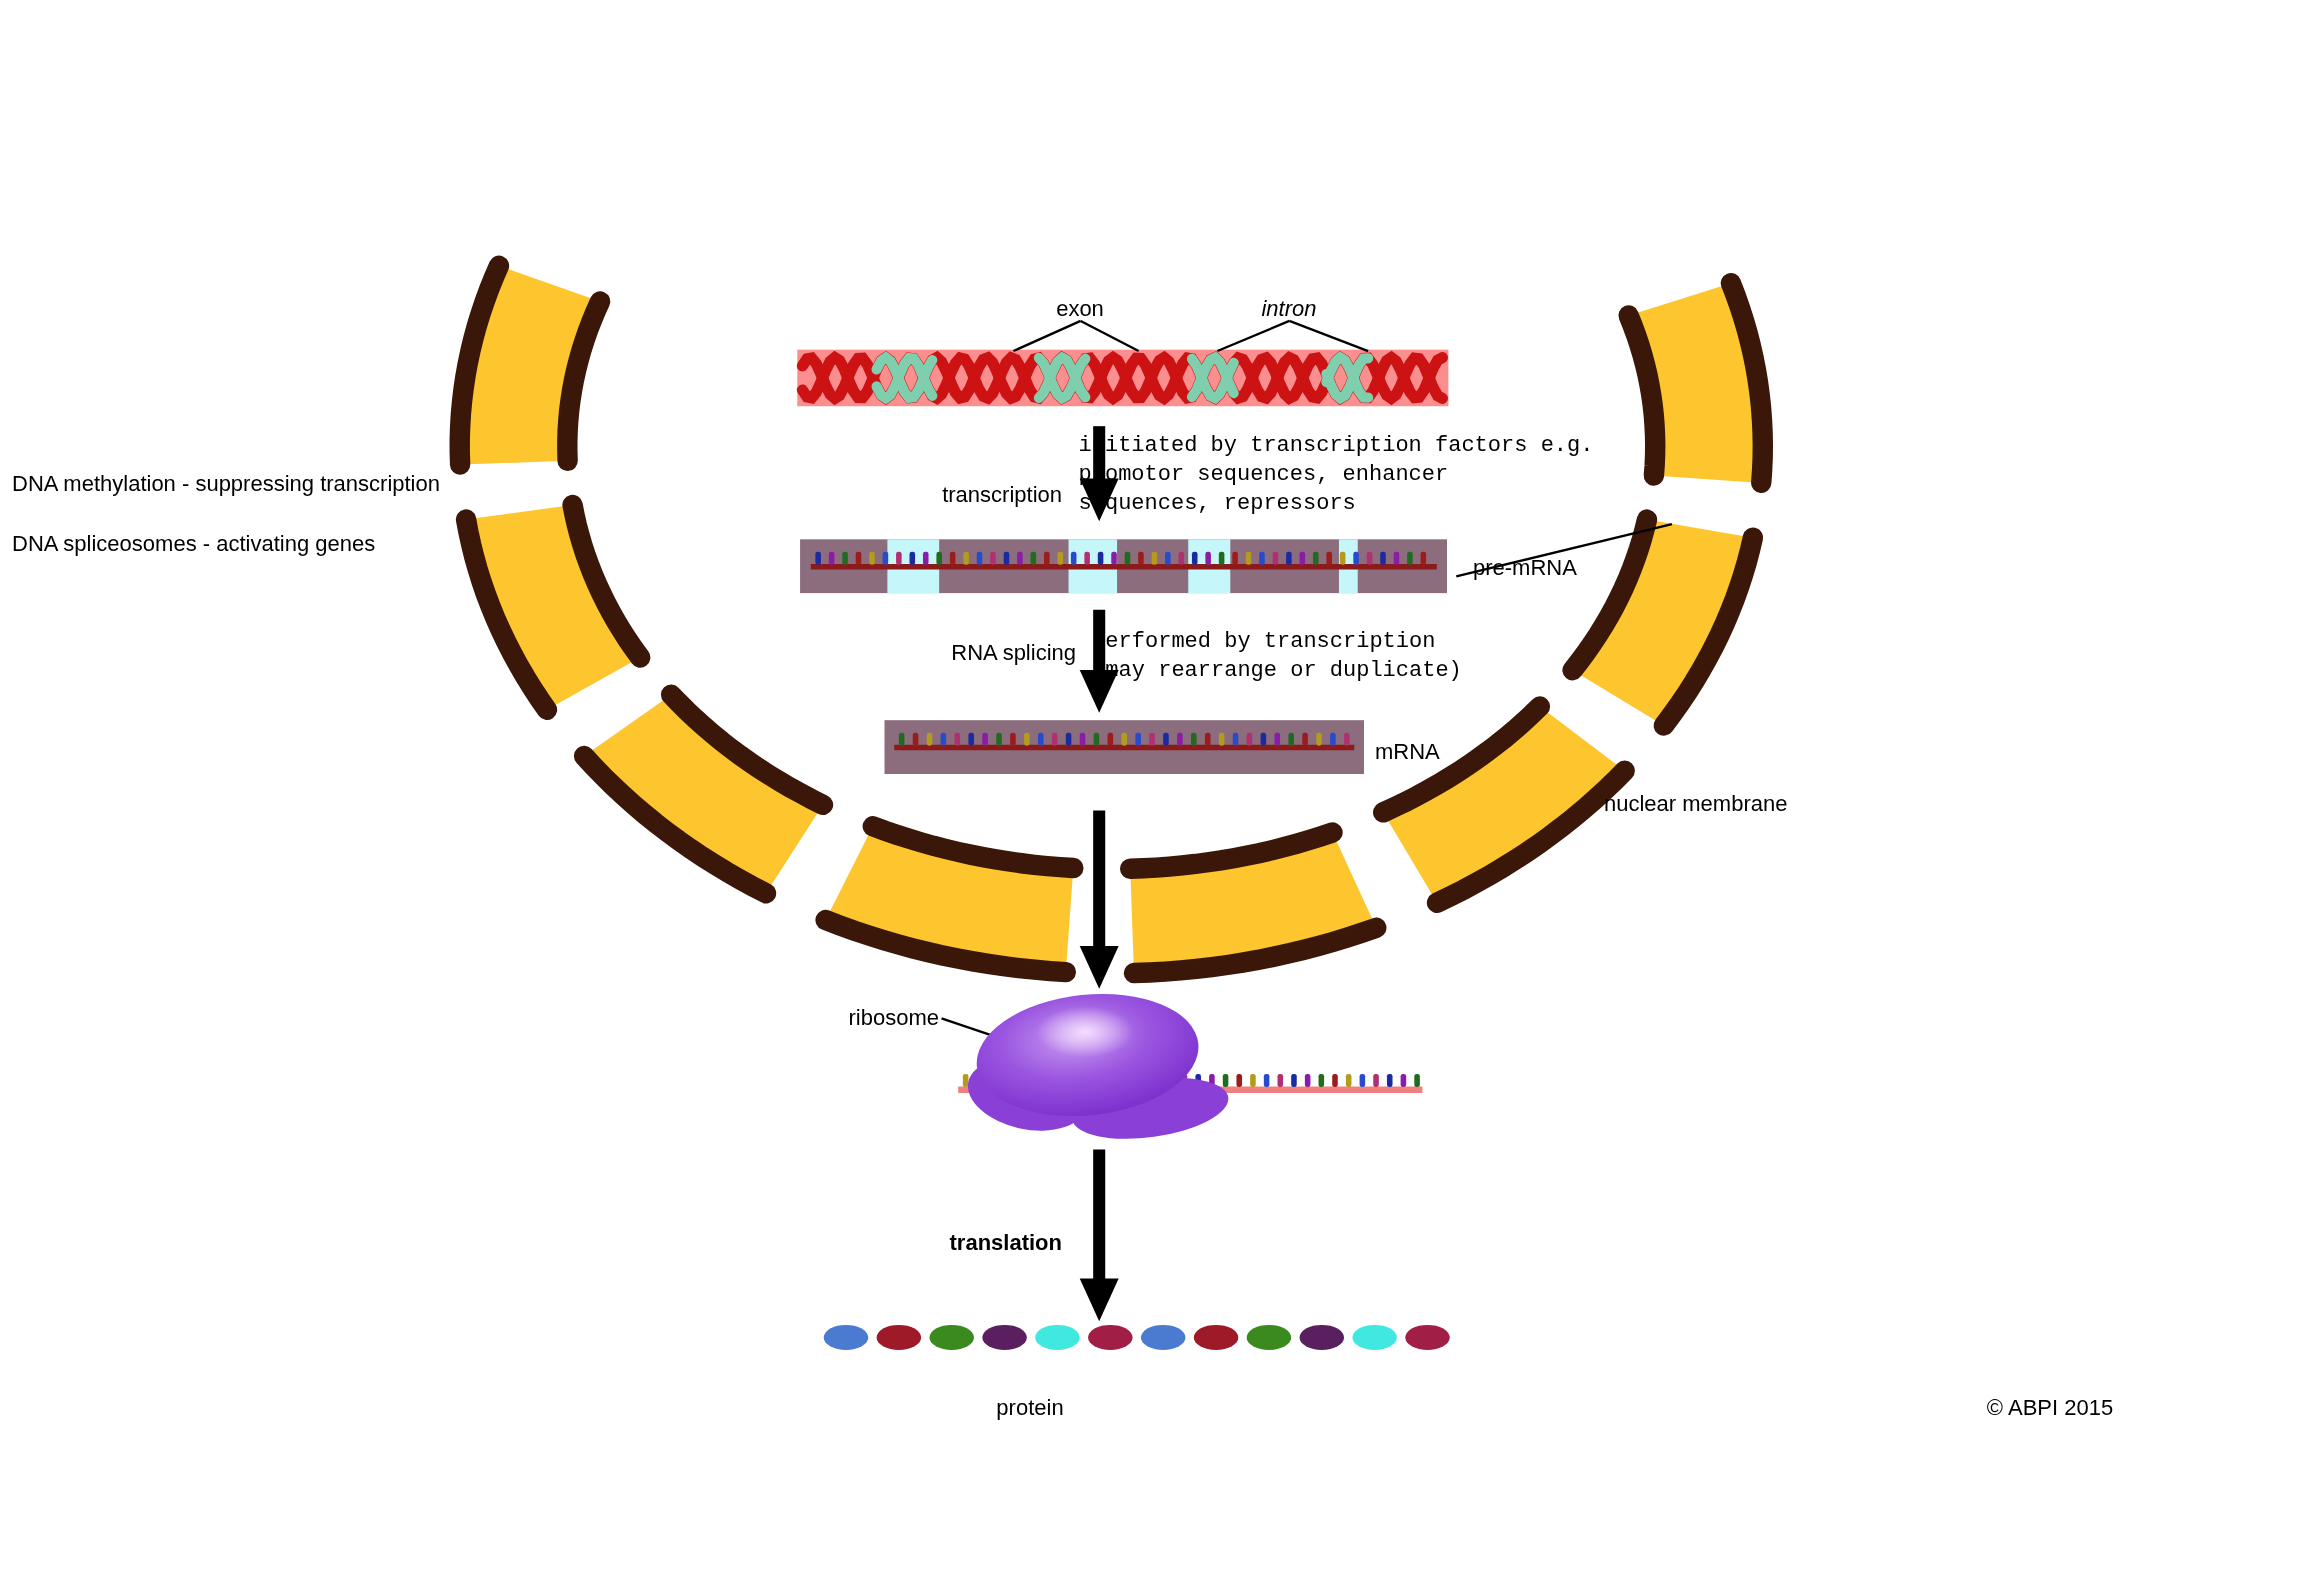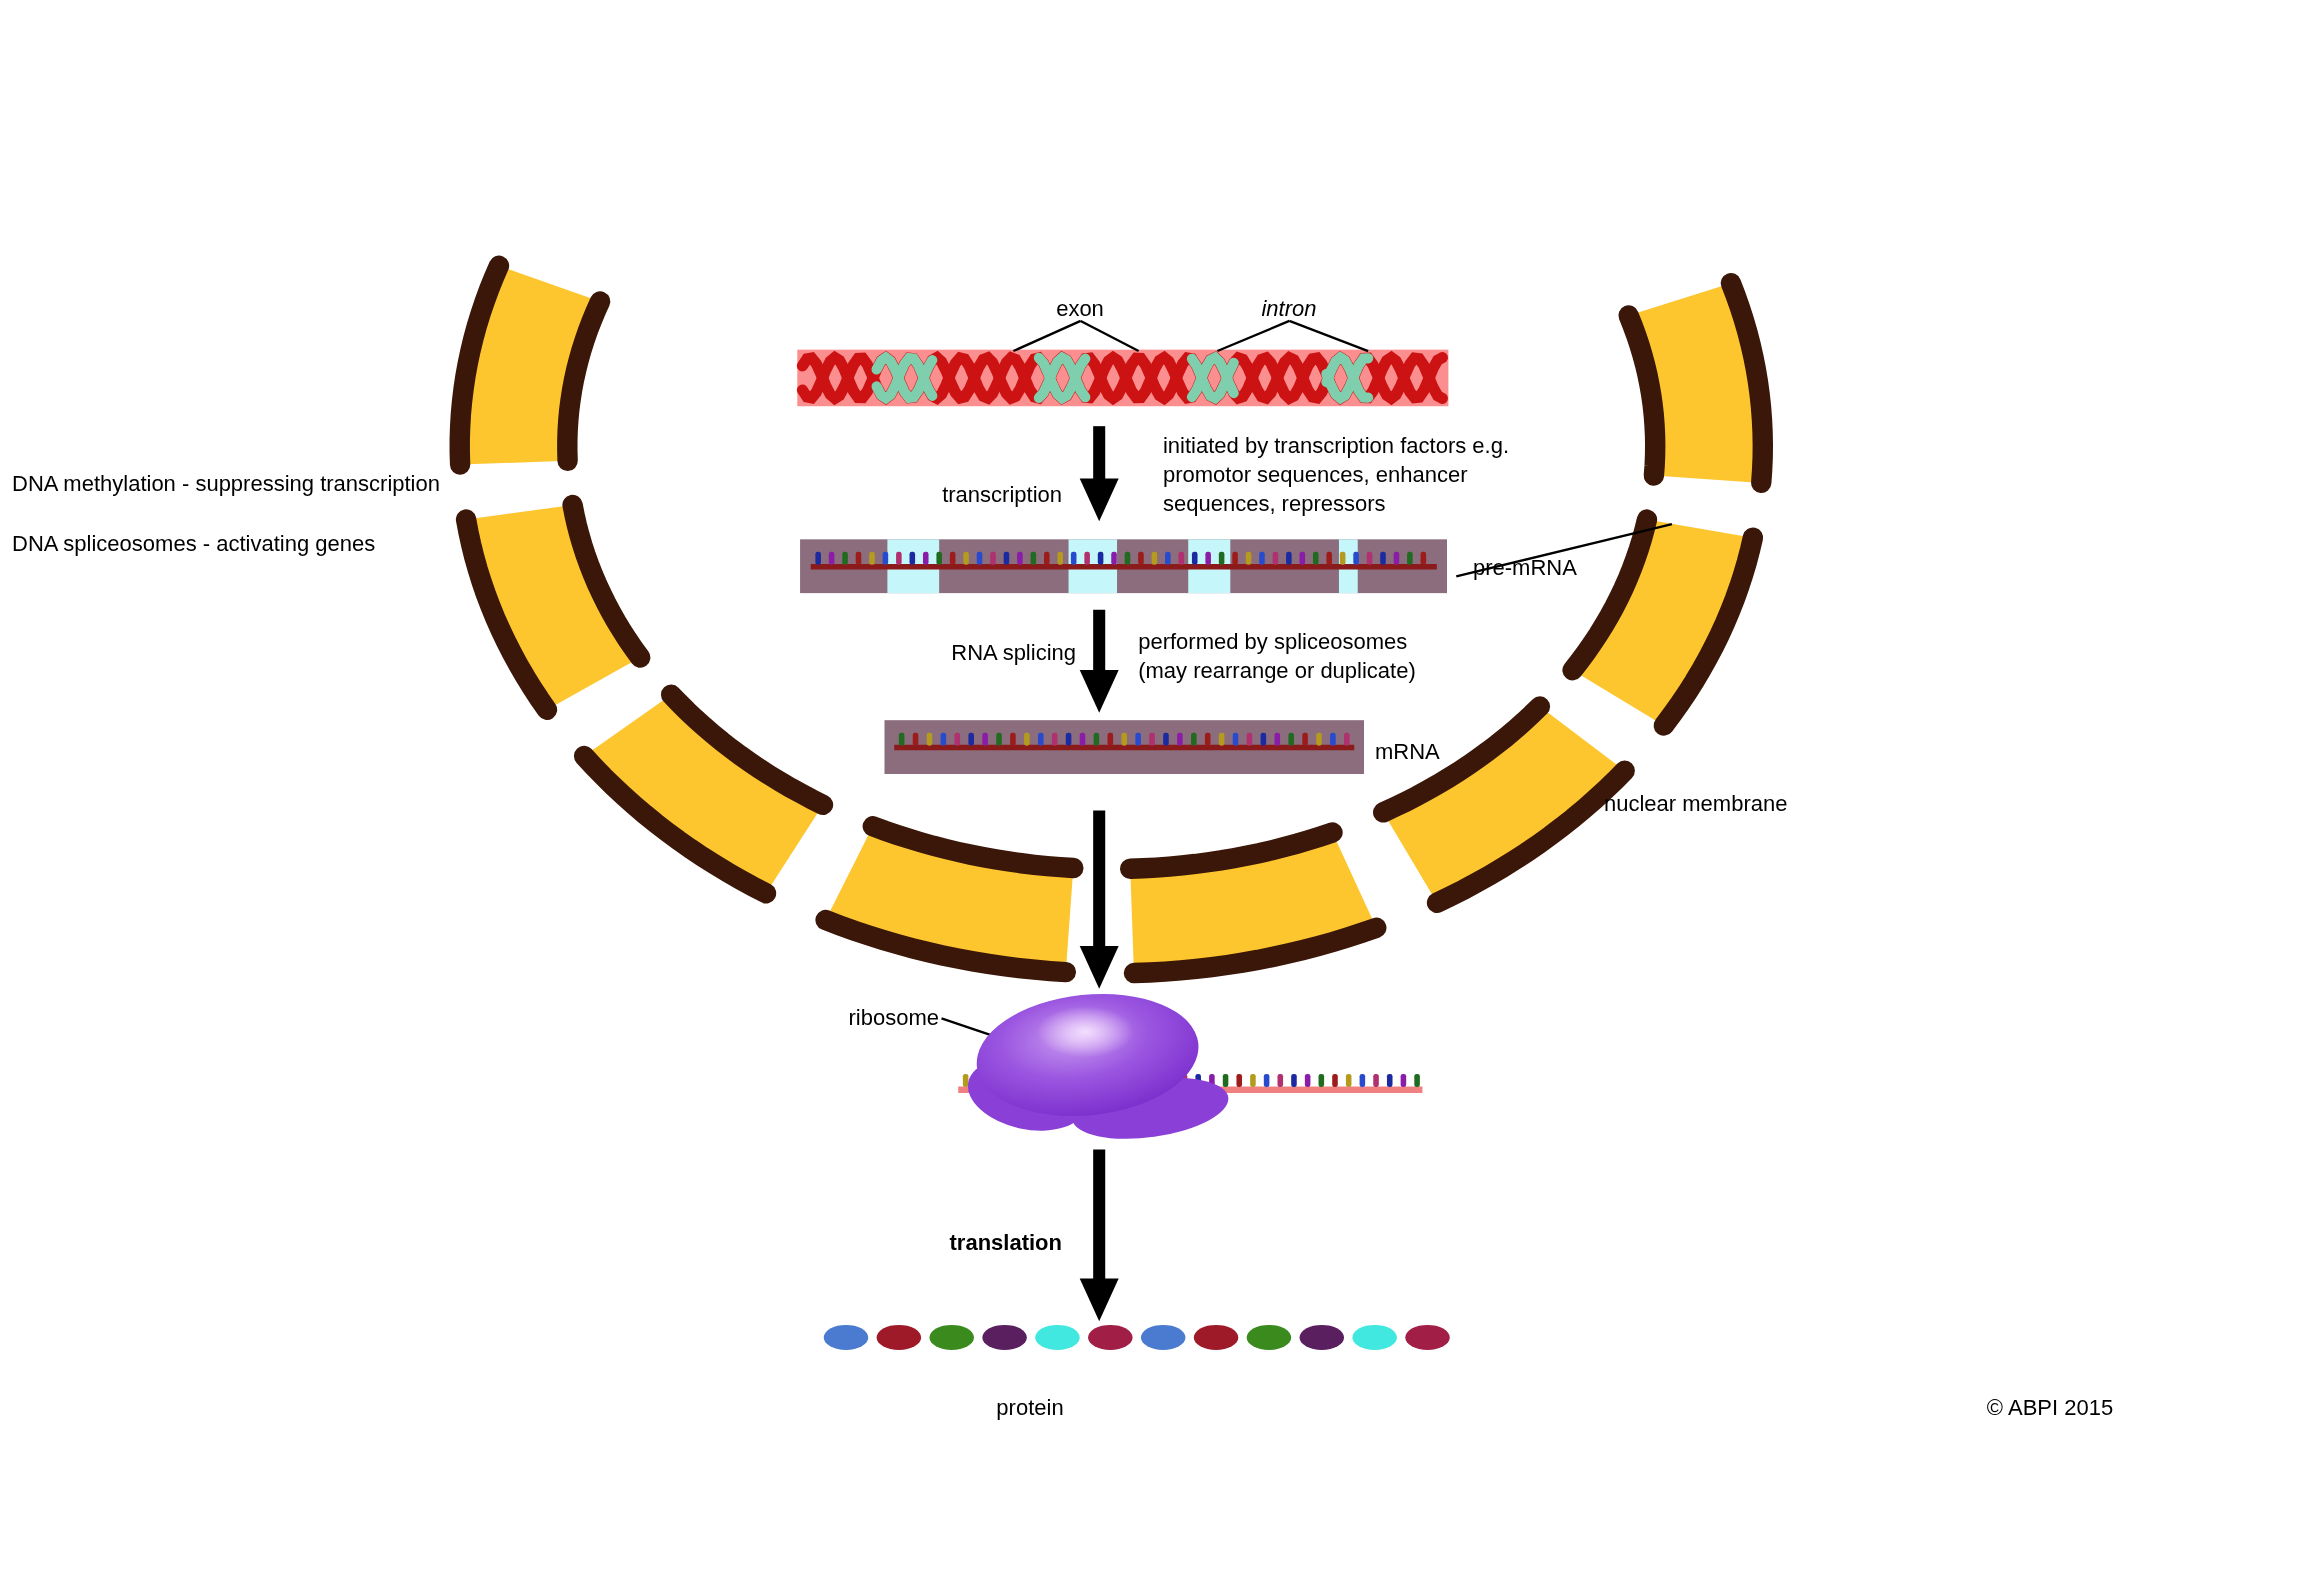--- a/index.html
+++ b/index.html
@@ -3,21 +3,21 @@
 <meta charset="utf-8">
 <style>
   * { margin:0; padding:0; box-sizing:border-box; }
   html,body { width:2376px; height:1573px; background:#ffffff;
               font-family:"Liberation Sans", sans-serif; overflow:hidden; }
   .canvas { position:relative; width:2376px; height:1573px; background:#fff; }
   svg.art { position:absolute; left:0; top:0; }
   .lbl { position:absolute; font-size:22px; color:#000; white-space:nowrap; }
   .center { transform:translateX(-50%); }
   .rightbox { width:232px; text-align:right; }
-  .multi div { line-height:29px; }
+  .multi div { line-height:29px;font-family:Liberation Mono, monospace; }
 </style>
 </head>
 <body>
 
 <div class="canvas">
 
   <svg class="art" width="2376" height="1573" viewBox="0 0 5123 3392">
     <defs>
       <radialGradient id="gradRibo" cx="45%" cy="35%" r="75%">
         <stop offset="0%" stop-color="#c99af0"></stop>
@@ -249,21 +249,21 @@
 
   <div class="lbl" style="left:12px; top:471px;">DNA methylation - suppressing transcription</div>
   <div class="lbl" style="left:12px; top:531px;">DNA spliceosomes - activating genes</div>
 
   <div class="lbl" style="left:1473px; top:555px;">pre-mRNA</div>
 
 
   <div class="lbl rightbox" style="left:844px; top:640px;">RNA splicing</div>
 
   <div class="lbl center multi" style="left:1277px; top:627px;">
-    <div>performed by spliceosomes</div>
+    <div>performed by transcription</div>
     <div>(may rearrange or duplicate)</div>
   </div>
 
   <div class="lbl" style="left:1375px; top:739px;">mRNA</div>
 
   <div class="lbl" style="left:1604px; top:791px;">nuclear membrane</div>
 
   <div class="lbl rightbox" style="left:707px; top:1005px;">ribosome</div>
 
   <div class="lbl rightbox" style="left:830px; top:1230px;font-weight:bold;">translation</div>

